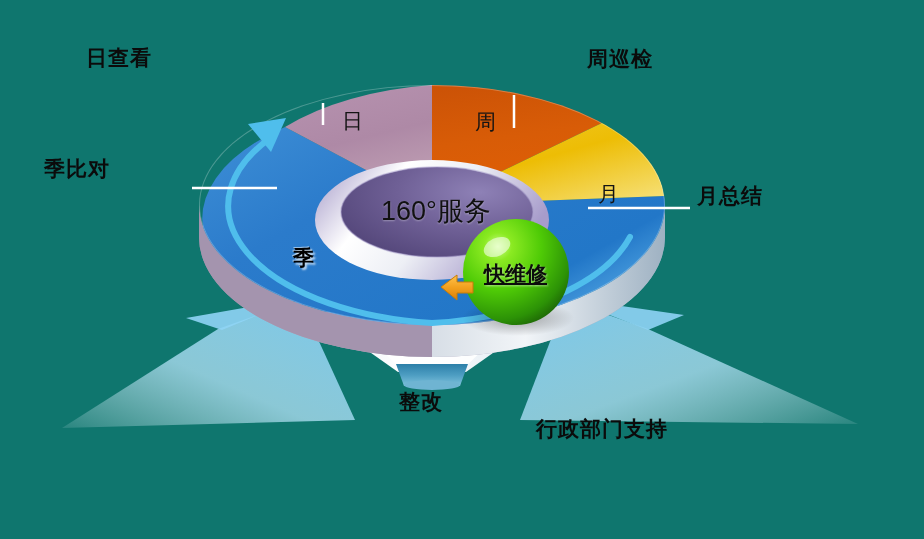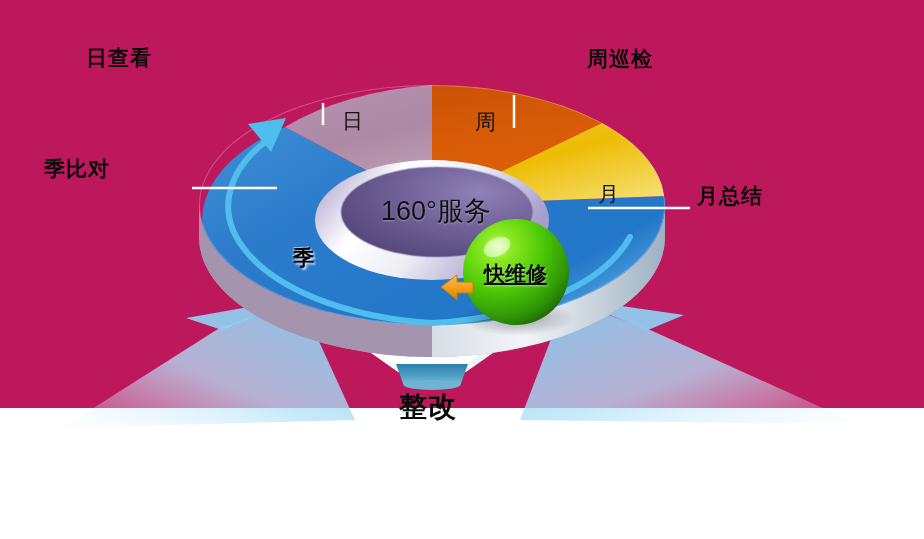--- a/index.html
+++ b/index.html
@@ -1,18 +1,18 @@
 <!DOCTYPE html>
 <html><head>
 <meta charset="utf-8">
 <style>
   html,body{margin:0;padding:0;background:#ffffff;}
   body{width:924px;height:539px;overflow:hidden;
        font-family:"Liberation Sans","DejaVu Sans",sans-serif;}
-  #stage{position:relative;width:924px;height:408px;background:#be185d;}
+  #stage{position:relative;width:924px;height:539px;background:#0f766e;}
   svg#art{position:absolute;left:0;top:0;width:924px;height:539px;}
 
   .cap{position:absolute;font-weight:bold;color:#0b0b0b;white-space:nowrap;
        letter-spacing:1px;}
   .cap.big{font-size:21px;}
   .cap.mid{font-size:20px;}
 
   .seg-lbl{position:absolute;font-size:21px;color:#141414;white-space:nowrap;
            font-weight:normal;}
   .seg-lbl.shadow{font-weight:bold;color:#000;
@@ -184,22 +184,23 @@
 
   <div class="cap big" style="left:86px;top:44px;">日查看</div>
 
   <div class="cap big" style="left:587px;top:45px;">周巡检</div>
 
   <div class="cap big" style="left:44px;top:155px;">季比对</div>
 
   <div class="cap big" style="left:697px;top:182px;">月总结</div>
 
 
-  <div class="cap mid" style="left:399px;top:388px;font-size:28px;">整改</div>
-
+  <div class="cap mid" style="left:399px;top:388px;font-size:21px;">整改</div>
+
+  <div class="cap mid" style="left:536px;top:415px;font-size:21px;">行政部门支持</div>
 
   <div class="seg-lbl" style="left:342px;top:107px;">日</div>
 
   <div class="seg-lbl" style="left:475px;top:108px;">周</div>
 
   <div class="seg-lbl" style="left:598px;top:180px;">月</div>
 
   <div class="seg-lbl shadow" style="left:293px;top:244px;">季</div>
 
   <div id="hub-text" style="left:381px;top:193px;">160°服务</div>

